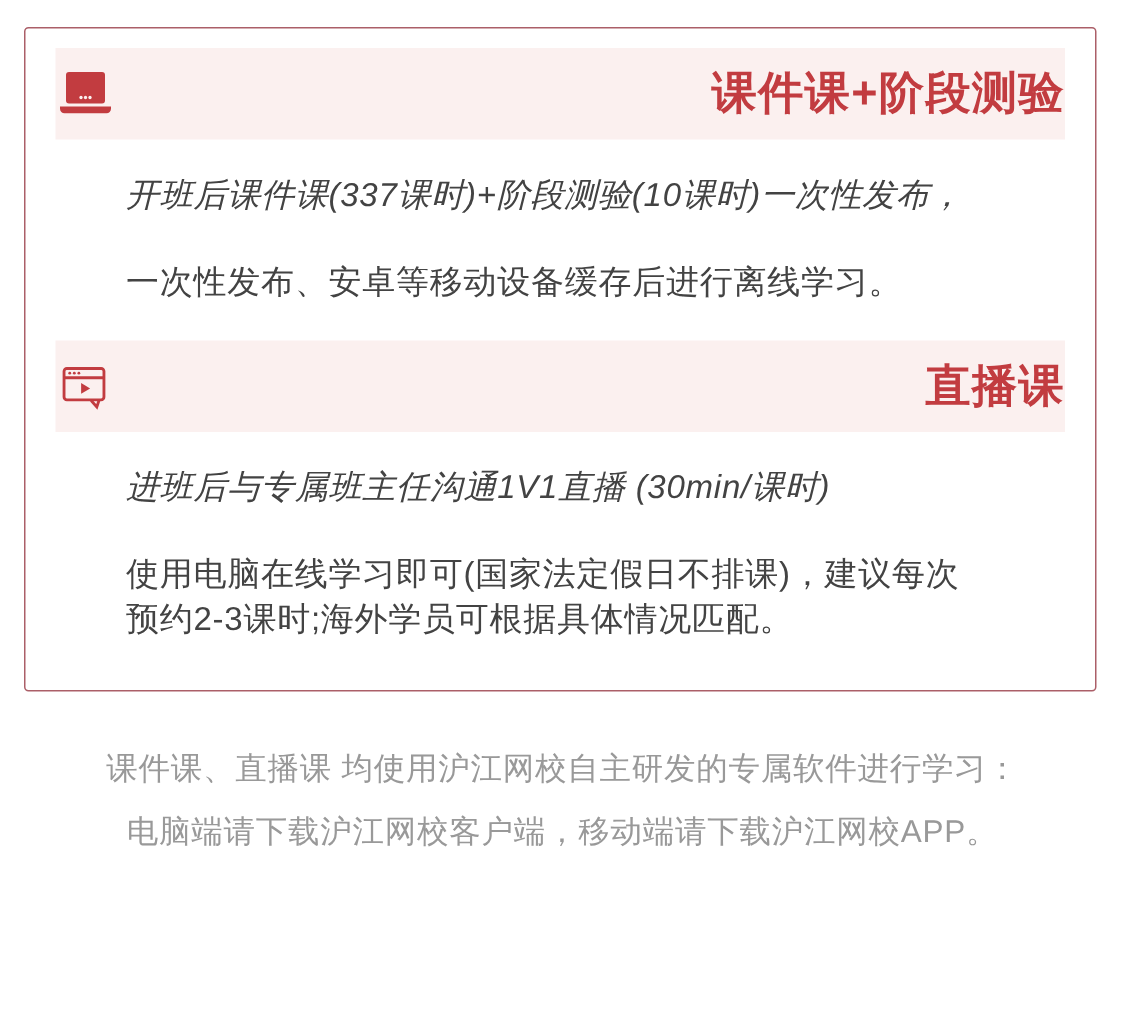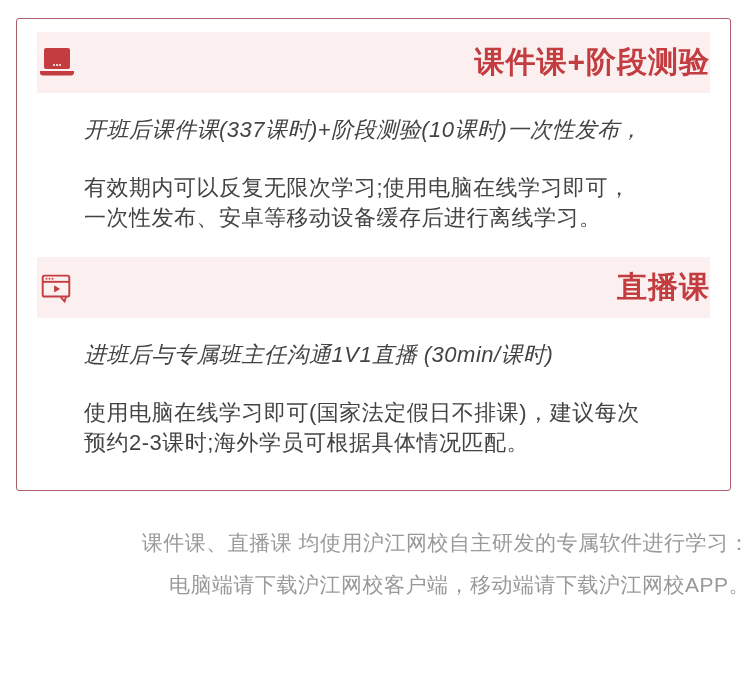--- a/index.html
+++ b/index.html
@@ -40,21 +40,21 @@
     line-height: 30px;
     color: #434343;
     letter-spacing: 0.5px;
   }
   .para + .para { margin-top: 28px; }
   .band + .para { margin-top: 22px; font-style: italic; }
   .para .line { display: block; }
   .band.second { margin-top: 24px; }
   .footer {
     margin-top: 31px;
-    text-align: right;
+    text-align: center;
     font-size: 21px;
     line-height: 42px;
     color: #999999;
     letter-spacing: 0.5px;
   }
 </style>
 </head>
 <body>
 
 <div class="page">
@@ -72,21 +72,20 @@
         </svg>
       </span>
       <span class="band-title">课件课+阶段测验</span>
     </div>
 
     <p class="para">
       <span class="line">开班后课件课(337课时)+阶段测验(10课时)一次性发布，</span>
     </p>
 
     <p class="para">
-      <span class="line">有效期内可以反复无限次学习;使用电脑在线学习即可，</span>
       <span class="line">一次性发布、安卓等移动设备缓存后进行离线学习。</span>
     </p>
 
     <div class="band second">
       <span class="icon">
         <svg width="38" height="38" viewBox="0 0 40 40" aria-hidden="true">
           <g fill="none" stroke="#c23c40" stroke-width="2">
             <rect x="6" y="7" width="28" height="22" rx="2"></rect>
             <line x1="6" y1="13.5" x2="34" y2="13.5"></line>
             <path d="M25 29.5 L29 34 L30.5 29.5"></path>

